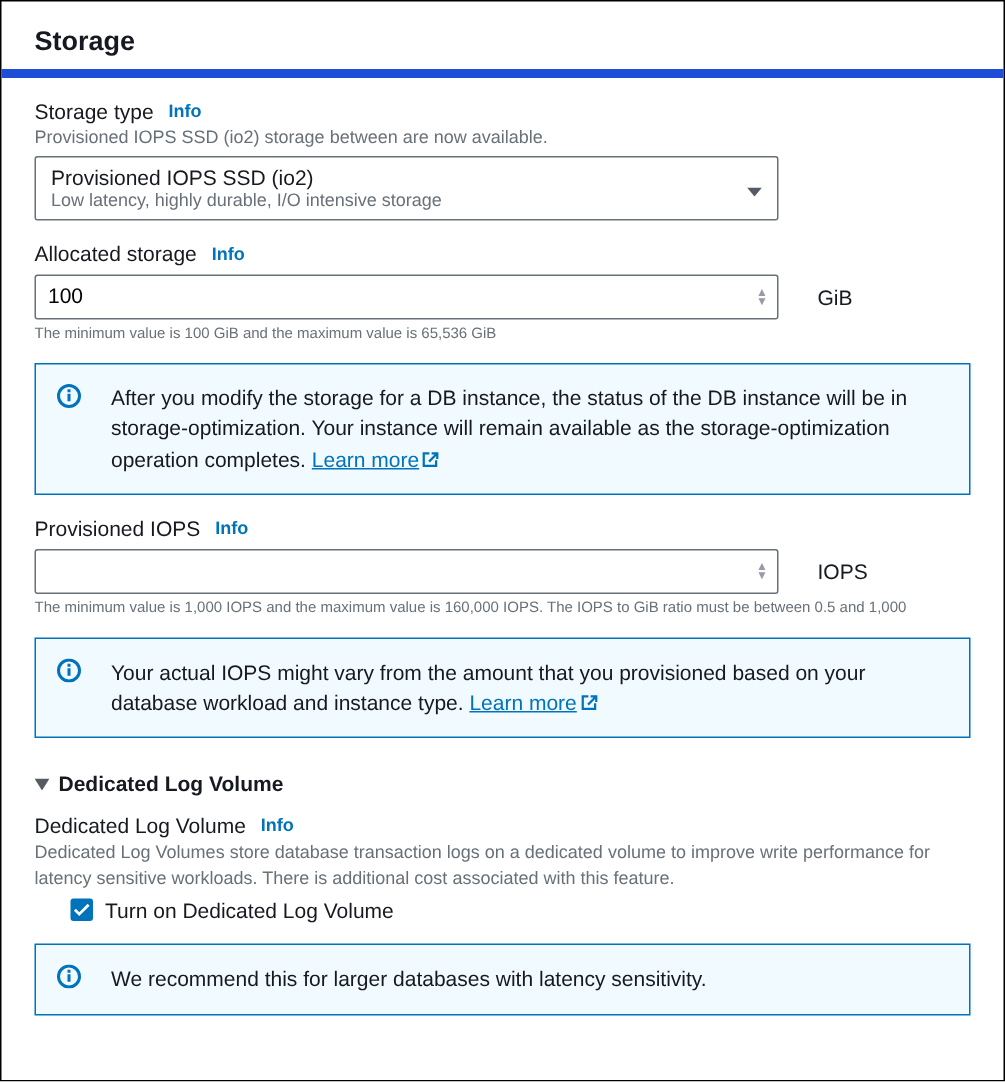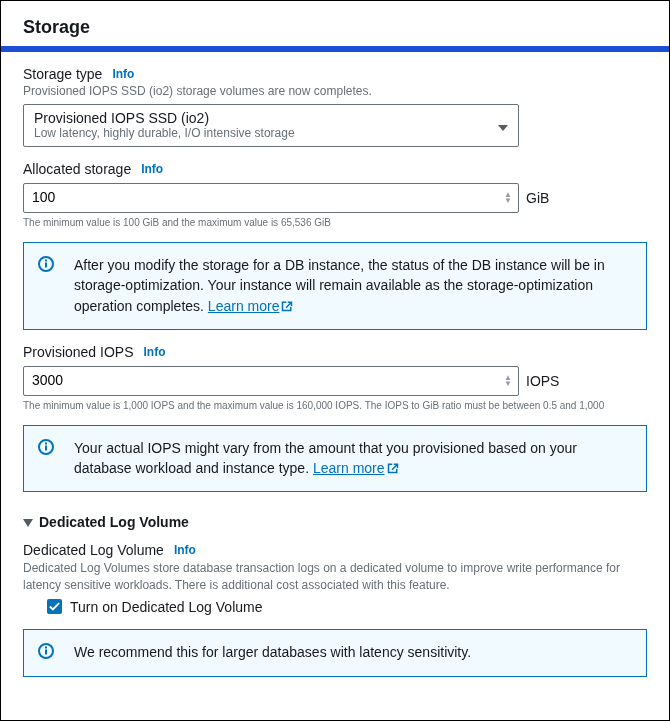--- a/index.html
+++ b/index.html
@@ -74,21 +74,21 @@
   .select-caret {
     position: absolute;
     right: 10px;
     top: 50%;
     transform: translateY(-50%);
     color: #545b64;
   }
   .row-with-unit {
     display: flex;
     align-items: center;
-    gap: 7px;
+    gap: 26px;
     margin-top: 6px;
   }
   .number-input {
     width: 496px;
     border: 1px solid #687078;
     border-radius: 2px;
     padding: 5px 8px;
     font-size: 14px;
     height: 30px;
     position: relative;
@@ -188,21 +188,21 @@
 <div class="panel">
   <div class="panel-header">Storage</div>
 
   <div class="panel-body">
 
     <div class="field-block">
       <div class="label-row">
         <span class="label">Storage type</span>
         <a class="info-link">Info</a>
       </div>
-      <div class="sub-desc">Provisioned IOPS SSD (io2) storage volumes are now completes.</div>
+      <div class="sub-desc">Provisioned IOPS SSD (io2) storage between are now available.</div>
       <div class="select-box">
         <div class="select-main">Provisioned IOPS SSD (io2)</div>
         <div class="select-sub">Low latency, highly durable, I/O intensive storage</div>
         <span class="select-caret">
           <svg width="10" height="6" viewBox="0 0 10 6">
               <path d="M0 0 L5 6 L10 0 Z" fill="#545b64"></path>
             </svg>
         </span>
       </div>
     </div>
@@ -240,21 +240,20 @@
       </div>
     </div>
 
     <div class="field-block">
       <div class="label-row">
         <span class="label">Provisioned IOPS</span>
         <a class="info-link">Info</a>
       </div>
       <div class="row-with-unit">
         <div class="number-input">
-          <input type="text" value="3000" style="">
           <span class="stepper">
             <span>▲</span>
             <span>▼</span>
           </span>
         </div>
         <span class="unit-label">IOPS</span>
       </div>
       <div class="helper">The minimum value is 1,000 IOPS and the maximum value is 160,000 IOPS. The IOPS to GiB ratio must be between 0.5 and 1,000</div>
     </div>
 

